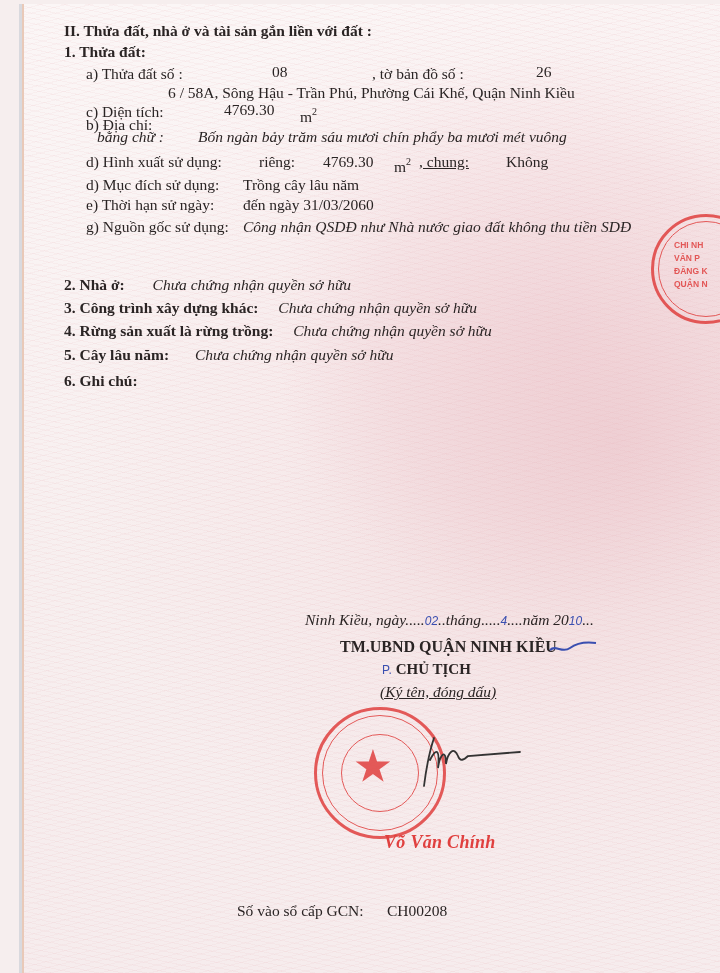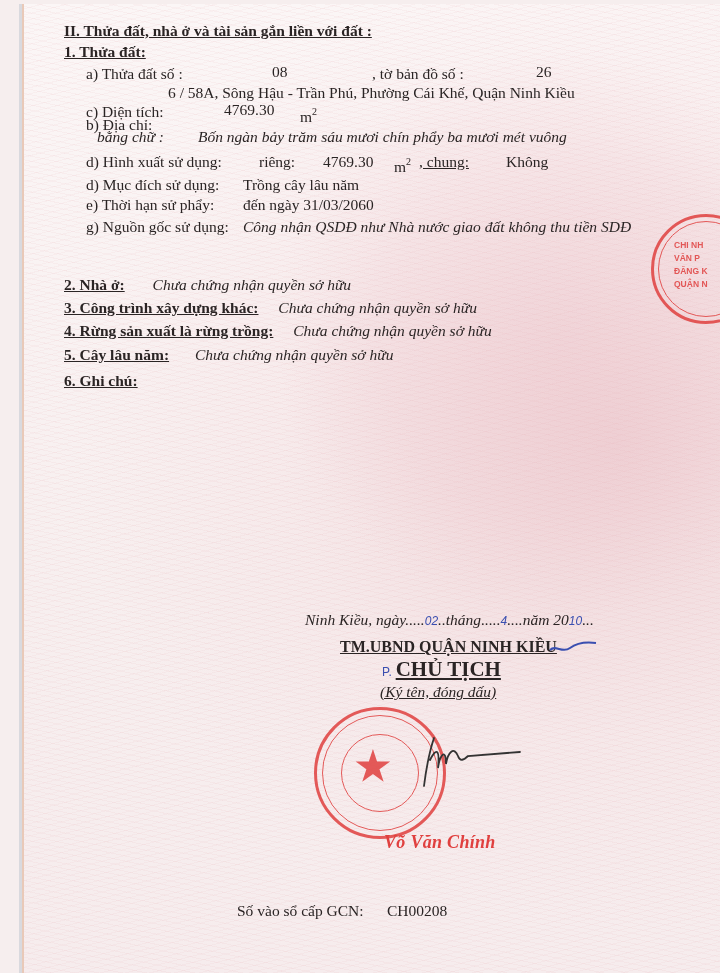--- a/index.html
+++ b/index.html
@@ -19,21 +19,21 @@
       border-left: 2px solid #e9c9b8;
       box-shadow: -3px 0 0 #d9d9de;
     }
     .emblem-bg {
       position: absolute; left: 255px; top: 30px; width: 560px; height: 600px;
       border-radius: 50%;
       background: radial-gradient(circle, rgba(230,175,185,0.22) 0, rgba(230,175,185,0.12) 45%, rgba(255,255,255,0) 70%);
       pointer-events: none;
     }
     .t { position: absolute; font-size: 15.5px; white-space: nowrap; line-height: 18px; }
-    .b { font-weight: bold; text-decoration: underline; }
+    .b { font-weight: bold; }
     .i { font-style: italic; }
     sup { font-size: 10px; vertical-align: 7px; }
 
     .stamp {
       position: absolute; border: 3px solid #e0403f; border-radius: 50%;
       color: #e0403f; font-family: "Liberation Sans", sans-serif; font-weight: bold;
       box-sizing: border-box;
     }
     .stamp-right {
       left: 651px; top: 214px; width: 110px; height: 110px; opacity: 0.85;
@@ -96,21 +96,21 @@
 <div class="t" style="left:86px;top:153px;">d) Hình xuất sử dụng:</div>
 <div class="t" style="left:259px;top:153px;">riêng:</div>
 <div class="t" style="left:323px;top:153px;">4769.30</div>
 <div class="t" style="left:394px;top:153px;"><span>m</span><sup>2</sup></div>
 <div class="t" style="left:419px;top:153px;text-decoration:underline;">, chung:</div>
 <div class="t" style="left:506px;top:153px;">Không</div>
 
 <div class="t" style="left:86px;top:176px;">d) Mục đích sử dụng:</div>
 <div class="t" style="left:243px;top:176px;">Trồng cây lâu năm</div>
 
-<div class="t" style="left:86px;top:196px;">e) Thời hạn sử phẩy:</div>
+<div class="t" style="left:86px;top:196px;">e) Thời hạn sử ngày:</div>
 <div class="t" style="left:243px;top:196px;">đến ngày 31/03/2060</div>
 
 <div class="t" style="left:86px;top:218px;">g) Nguồn gốc sử dụng:</div>
 <div class="t i" style="left:243px;top:218px;">Công nhận QSDĐ như Nhà nước giao đất không thu tiền SDĐ</div>
 
 <div class="t" style="left:64px;top:276px;">
   <span class="b">2. Nhà ở:</span>
   <span class="i" style="margin-left:24px;">Chưa chứng nhận quyền sở hữu</span>
 </div>
 <div class="t" style="left:64px;top:299px;">
@@ -142,21 +142,21 @@
 
 <div class="t i" style="left:305px;top:611px;">
   <span>Ninh Kiều, ngày</span>.....<span class="handwritten">02</span>..<span>tháng</span>.....<span class="handwritten">4</span>....<span>năm 20</span><span class="handwritten">10</span>...
 </div>
 <div class="t b" style="left:340px;top:638px;font-size:16px;">TM.UBND QUẬN NINH KIỀU</div>
 <svg class="blue-mark" width="50" height="16">
   <path d="M2 10 C8 4, 14 14, 22 8 S 40 2, 48 3" stroke="#3a4fb0" stroke-width="2" fill="none"></path>
 </svg>
 <div class="t" style="left:382px;top:660px;">
   <span class="handwritten">P.</span>
-  <span class="b" style="font-size:21px;">CHỦ TỊCH</span>
+  <span class="b" style="font-size:15px;">CHỦ TỊCH</span>
 </div>
 <div class="t i" style="left:380px;top:683px;text-decoration:underline;">(Ký tên, đóng dấu)</div>
 
 <div class="stamp stamp-bottom">
   <div class="ring"></div>
   <div class="ring2"></div>
   <div class="emblem">★</div>
 </div>
 
 <svg class="signature" viewBox="0 0 120 60">

